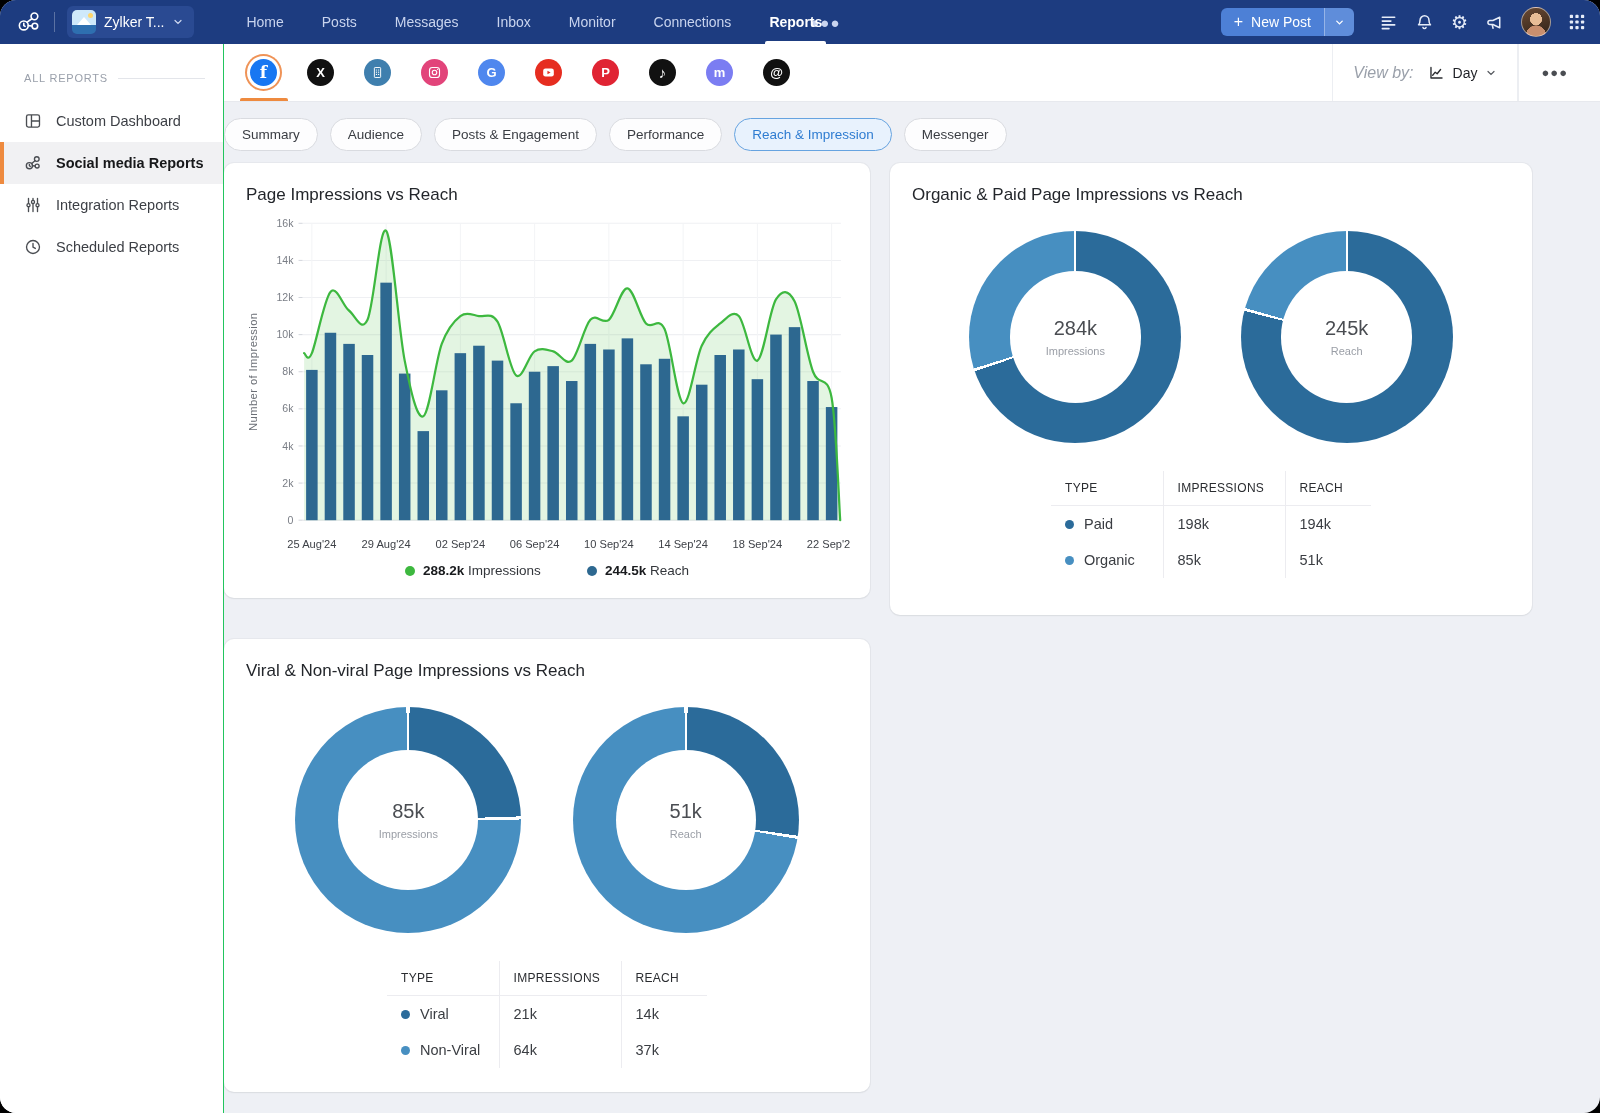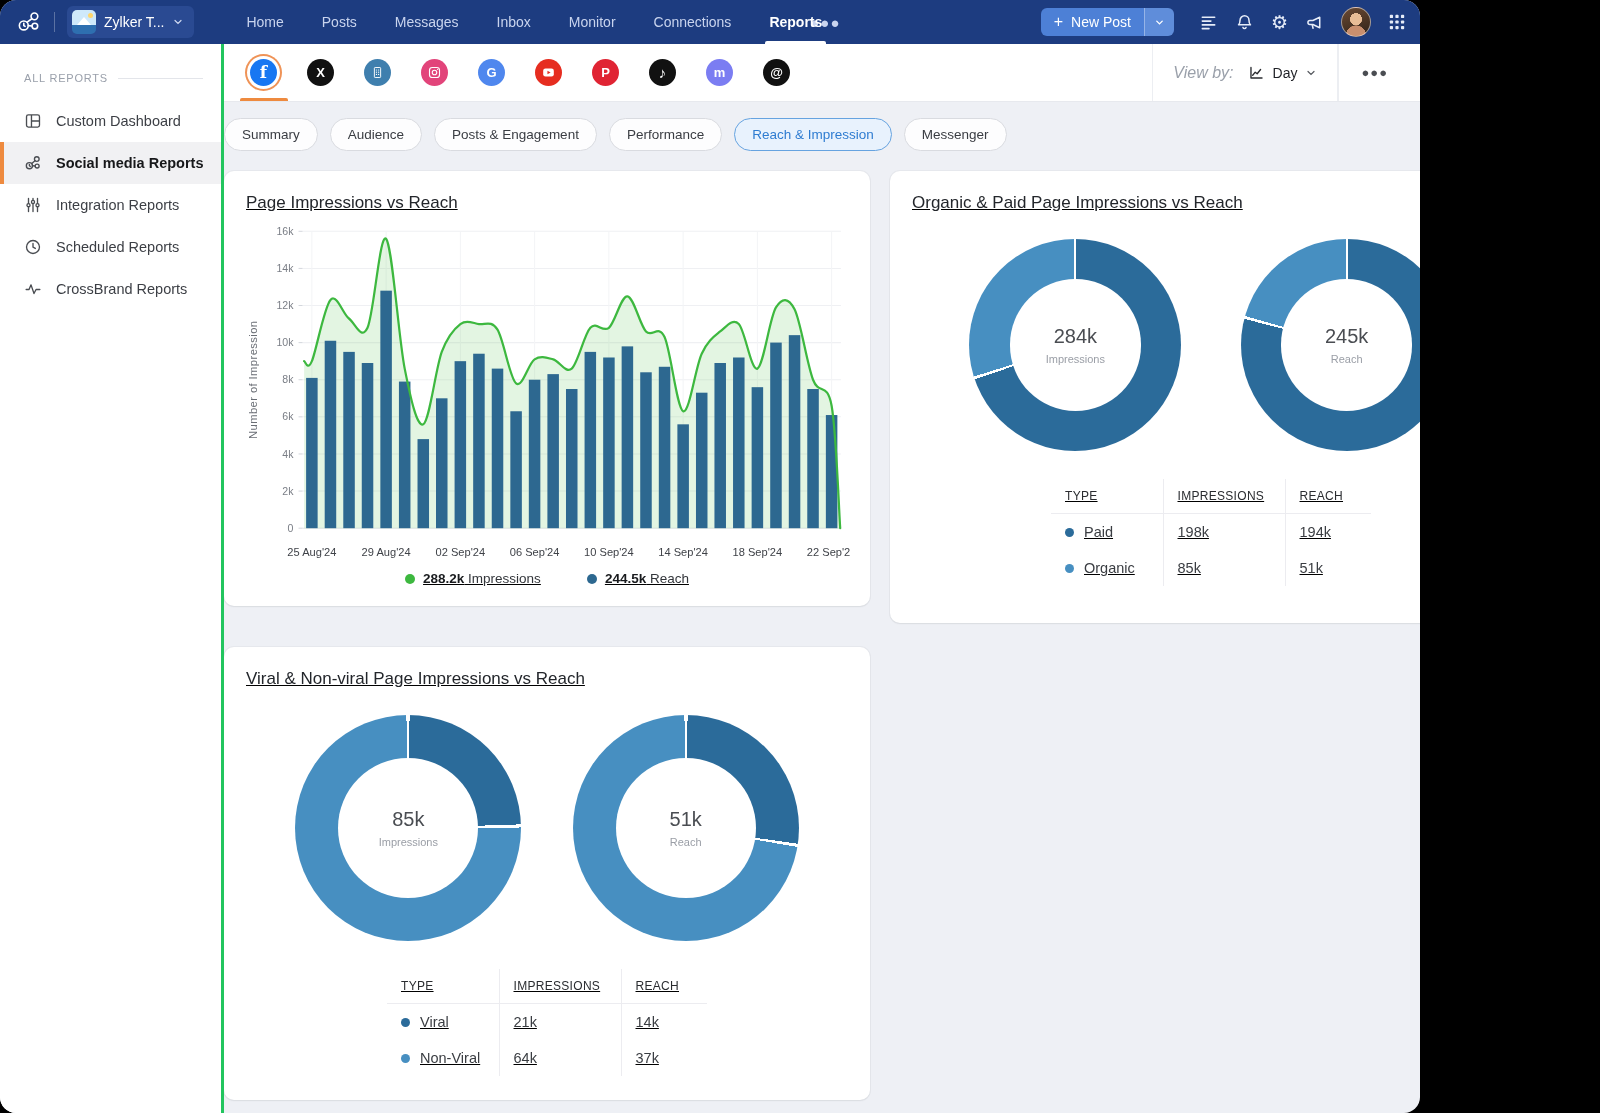--- a/index.html
+++ b/index.html
@@ -1,19 +1,19 @@
 <!DOCTYPE html>
 <html><head>
 <meta charset="utf-8">
 <style>
   * { box-sizing: border-box; margin: 0; padding: 0; }
   html, body { width: 1600px; height: 1113px; background: #000; font-family: "Liberation Sans", "DejaVu Sans", sans-serif; }
   button { font-family: inherit; cursor: pointer; }
 
-  .app { width: 1420px; height: 1113px; border-radius: 16px; overflow: hidden; background: #eef0f5; display: flex; flex-direction: column; }
+  .app { width: 1600px; height: 1113px; border-radius: 16px; overflow: hidden; background: #eef0f5; display: flex; flex-direction: column; }
 
   
   .navbar { flex: 0 0 44px; background: #1d3c80; display: flex; align-items: center; padding: 0 14px 0 16px; color: #fff; }
   .nav-left { display: flex; align-items: center; gap: 12px; height: 100%; }
   .logo { display: flex; color: #fff; }
   .nav-divider { width: 1px; height: 20px; background: rgba(255,255,255,.28); }
   .brand { display: flex; align-items: center; gap: 8px; background: #2a4a92; border: none; border-radius: 6px; padding: 4px 10px 4px 5px; color: #fff; font-size: 14px; }
   .brand-avatar { width: 24px; height: 24px; border-radius: 5px; background: linear-gradient(180deg,#cfe9fa 0 62%,#2e6fb0 62%); position: relative; overflow: hidden; }
   .brand-avatar::before { content:''; position:absolute; left:5px; top:7px; border-left:7px solid transparent; border-right:7px solid transparent; border-bottom:8px solid #fff; }
   .brand-avatar::after { content:''; position:absolute; right:3px; top:3px; width:5px; height:5px; border-radius:50%; background:#ffd76e; }
@@ -29,21 +29,21 @@
   .new-post-caret { padding: 6px 9px; border: none; border-left: 1px solid rgba(255,255,255,.35); background: rgba(255,255,255,.10); color: #fff; display: flex; align-items: center; }
   .icon-btn { background: none; border: none; color: #e6ecf8; display: flex; align-items: center; }
   .gear-glyph { font-size: 19px; line-height: 1; color: #e6ecf8; }
   .avatar { width: 30px; height: 30px; border-radius: 50%; border: 1px solid rgba(255,255,255,.5); background:
       radial-gradient(circle at 50% 40%, #e9bd96 0 27%, transparent 28%),
       radial-gradient(circle at 50% 98%, #c98f6e 0 32%, transparent 33%),
       linear-gradient(160deg, #6b4a33, #2f2218); }
 
   
   .body-row { flex: 1; display: flex; min-height: 0; }
-  .sidebar { width: 224px; background: #fff; border-right: 3px solid #22c55e; padding-top: 20px; flex: 0 0 224px; }
+  .sidebar { width: 224px; background: #fff; border-right: 1px solid #22c55e; padding-top: 20px; flex: 0 0 224px; }
   .side-section { display: flex; align-items: center; gap: 10px; padding: 8px 0 16px 24px; }
   .side-section-label { font-size: 11px; color: #9aa0ab; letter-spacing: .8px; }
   .side-rule { flex: 1; height: 1px; background: #e3e5ea; margin-right: 18px; }
   .side-item { display: flex; gap: 14px; align-items: center; height: 42px; padding-left: 24px; font-size: 14.5px; color: #3c3f45; border: none; background: none; width: 100%; position: relative; text-align: left; }
   .side-item .si-icon { display: flex; color: #4a4d52; }
   .side-item.active { background: #f1f1f3; font-weight: 700; color: #17181a; }
   .side-item.active::before { content: ''; position: absolute; left: 0; top: 0; bottom: 0; width: 4px; background: var(--accent, #ee8a3f); }
 
   .main { flex: 1; display: flex; flex-direction: column; min-width: 0; }
 
@@ -63,21 +63,21 @@
   .view-by-label { font-style: italic; color: #9aa0aa; font-size: 16px; padding-right: 0; }
   .vc-icon { display: flex; color: #2a2c30; }
   .vc-dots { font-size: 13px; color: #4a4d52; letter-spacing: 1px; padding: 0 22px; }
 
   
   .content { flex: 1; overflow: hidden; }
   .tabs { display: flex; gap: 12px; margin-top: 16px; }
   .tab-pill { padding: 8px 17px; border-radius: 18px; border: 1px solid #d9dbe0; background: #fdfdfe; font-size: 13.5px; color: #3a3d43; white-space: nowrap; }
   .tab-pill.active { background: #e8f2fd; border-color: #66a3e0; color: #2e7cd1; }
 
-  .cards-grid { display: grid; grid-template-columns: 646px 642px; gap: 24px 20px; margin-top: 20px; align-items: start; text-decoration: underline; }
+  .cards-grid { display: grid; grid-template-columns: 646px 642px; gap: 24px 20px; margin-top: 12px; align-items: start; }
   .card { background: #fff; border-radius: 10px; box-shadow: 0 1px 2px rgba(25,30,40,.06), 0 0 0 1px rgba(25,30,40,.035); padding: 20px; }
   .card-title { font-size: 17px; color: #23262b; font-weight: 500; margin: 2px 0 4px 2px; }
 
   svg.combo { width: 100%; height: 352px; display: block; }
   .ytick { font-size: 10.5px; fill: #7a7e86; }
   .xtick { font-size: 11px; fill: #3f4248; }
   .ylab { font-size: 11px; fill: #6a6e75; letter-spacing: .4px; }
   .legend { display: flex; justify-content: center; gap: 46px; margin-top: 2px; }
   .legend-item { display: flex; align-items: center; gap: 8px; font-size: 13.5px; color: #33363b; }
   .legend-dot { width: 10px; height: 10px; border-radius: 50%; }
@@ -228,28 +228,20 @@
             <span>Integration Reports</span>
           </button>
           <button class="side-item" style="--accent: #ee8a3f;">
             <span class="si-icon">
               <svg width="18" height="18" viewBox="0 0 20 20" fill="none" stroke="currentColor" stroke-width="1.5" stroke-linecap="round">
                 <circle cx="10" cy="10" r="7.2"></circle>
                 <path d="M10 6 V10 L12.6 11.6"></path>
               </svg>
             </span>
             <span>Scheduled Reports</span>
-          </button>
-          <button class="side-item" style="--accent: #ee8a3f;">
-            <span class="si-icon">
-              <svg width="18" height="18" viewBox="0 0 20 20" fill="none" stroke="currentColor" stroke-width="1.5" stroke-linecap="round" stroke-linejoin="round">
-                <path d="M2.4 10.6 h3.2 l2.2-5.2 3.3 9.6 2.3-4.4 h4.2"></path>
-              </svg>
-            </span>
-            <span>CrossBrand Reports</span>
           </button>
         </div>
     </aside>
 
     <main class="main">
 
       <div class="channel-bar">
         <div class="channels" id="channels">
             <button class="channel selected">
               <span class="channel-circle" style="background: rgb(24, 119, 242);">

